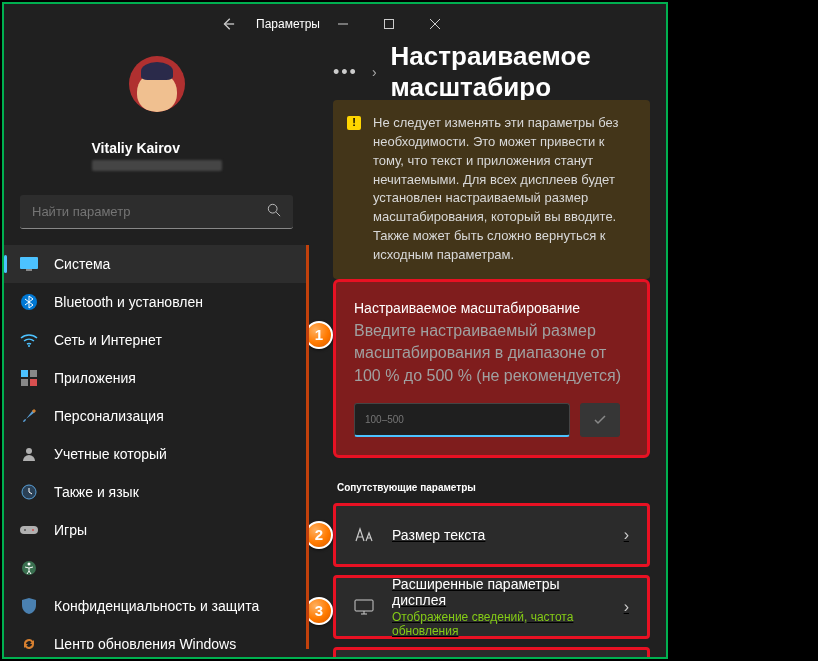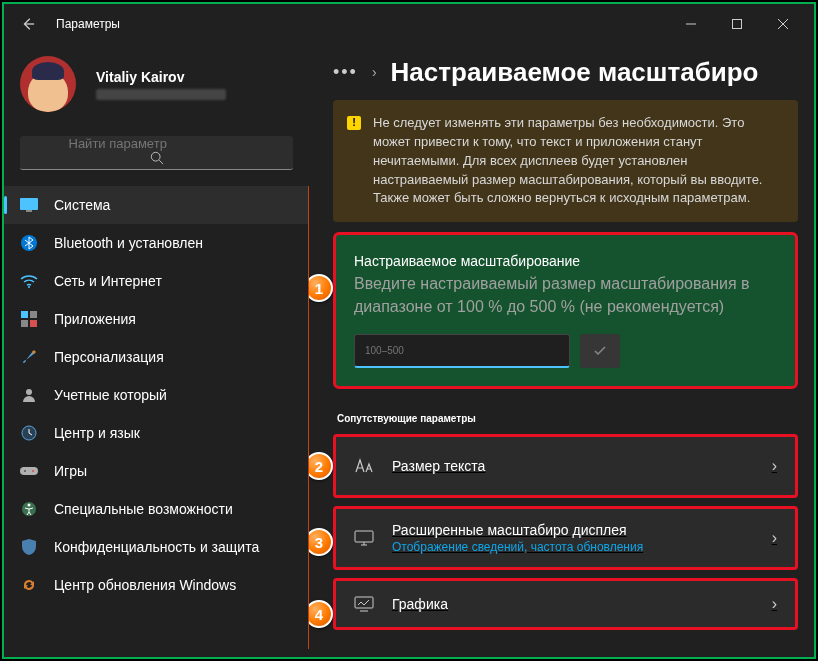--- a/index.html
+++ b/index.html
@@ -1,58 +1,58 @@
 <!DOCTYPE html>
 <html><head>
 <meta charset="utf-8">
 <style>
 * { margin: 0; padding: 0; box-sizing: border-box; font-family: 'Segoe UI', sans-serif; }
 body { background: #000; width: 818px; height: 661px; overflow: hidden; }
-.window { width: 814px; height: 657px; margin: 2px; background: #202020; border: 2px solid #00b050; position: relative; display: flex; flex-direction: column; }
+.window { width: 666px; height: 657px; margin: 2px; background: #202020; border: 2px solid #00b050; position: relative; display: flex; flex-direction: column; align-items: center; }
 .titlebar { height: 40px; display: flex; align-items: center; padding: 0 8px; }
 .back-btn { width: 32px; height: 32px; display: flex; align-items: center; justify-content: center; color: #ccc; }
 .title { color: #fff; font-size: 12px; margin-left: 12px; }
 .win-controls { margin-left: auto; display: flex; }
 .win-btn { width: 46px; height: 32px; display: flex; align-items: center; justify-content: center; color: #ccc; }
 .body { flex: 1; display: flex; overflow: hidden; }
 .sidebar { width: 305px; padding: 8px 0; display: flex; flex-direction: column; }
-.user-block { display: flex; align-items: center; padding: 4px 16px 16px; gap: 20px; }
+.user-block { display: flex; align-items: center; padding: 4px 16px 16px; gap: 28px; flex-direction: column; }
 .avatar { width: 56px; height: 56px; border-radius: 50%; background: #b03030; position: relative; overflow: hidden; }
 .avatar::after { content: ''; position: absolute; bottom: 0; left: 50%; transform: translateX(-50%); width: 40px; height: 40px; background: #f0c090; border-radius: 50% 50% 45% 45%; }
 .avatar::before { content: ''; position: absolute; top: 6px; left: 50%; transform: translateX(-50%); width: 32px; height: 18px; background: #2a2a4a; border-radius: 50% 50% 20% 20%; z-index: 2; }
 .user-name { color: #fff; font-size: 14px; font-weight: 600; }
 .user-email { width: 130px; height: 11px; background: #454545; margin-top: 4px; border-radius: 2px; filter: blur(1px); }
-.search-box { margin: 8px 16px 16px; height: 34px; background: #2d2d2d; border-bottom: 1px solid #888; display: flex; align-items: center; padding: 0 12px; border-radius: 3px; flex-direction: column; }
+.search-box { margin: 8px 16px 16px; height: 34px; background: #2d2d2d; border-bottom: 1px solid #888; display: flex; align-items: center; padding: 0 12px; border-radius: 3px; }
 .search-box input { flex: 1; background: transparent; border: none; color: #ccc; font-size: 13px; outline: none; }
 .search-box .sicon { color: #ccc; }
-.nav { border-right: 1px solid #c2410c; margin-right: 0; flex: 1; overflow-y: auto; }
+.nav { border-right: 3px solid #c2410c; margin-right: 0; flex: 1; overflow-y: auto; }
 .nav-item { height: 38px; display: flex; align-items: center; padding: 0 12px 0 16px; gap: 16px; color: #fff; font-size: 14px; cursor: pointer; position: relative; }
 .nav-item.active { background: #2d2d2d; }
 .nav-item.active::before { content: ''; position: absolute; left: 0; top: 10px; bottom: 10px; width: 3px; background: #4cc2ff; border-radius: 2px; }
 .nav-icon { width: 18px; height: 18px; display: flex; align-items: center; justify-content: center; font-size: 15px; }
 .main { flex: 1; padding: 0 16px 0 24px; overflow-y: auto; position: relative; }
 .crumb { display: flex; align-items: center; gap: 14px; color: #fff; height: 56px; }
 .dots { color: #ccc; font-size: 18px; letter-spacing: 2px; }
 .chev { color: #aaa; font-size: 14px; }
 .page-title { font-size: 26px; font-weight: 600; }
 .warning { background: #433519; padding: 14px 14px 14px 40px; color: #d8d8d8; font-size: 13px; line-height: 1.45; position: relative; border-radius: 4px; }
 .warn-icon { position: absolute; left: 14px; top: 16px; width: 14px; height: 14px; background: #ffd500; border-radius: 2px; display: flex; align-items: center; justify-content: center; color: #000; font-size: 11px; font-weight: bold; }
-.card { background: #14532d; border-radius: 4px; padding: 18px 18px; margin-top: 10px; position: relative; }
+.card { background: #7f1d1d; border-radius: 4px; padding: 18px 18px; position: relative; }
 .hl-red { border: 3px solid #e81123; border-radius: 6px; }
 .card-title { color: #fff; font-size: 14px; }
 .card-sub { color: #a0a0a0; font-size: 16px; margin-top: 4px; line-height: 1.4; }
 .input-row { display: flex; gap: 10px; margin-top: 16px; align-items: center; }
 .scale-input { width: 216px; height: 34px; background: #1f1f1f; border: 1px solid #444; border-bottom: 2px solid #4cc2ff; border-radius: 3px; padding: 0 10px; color: #888; font-size: 10px; outline: none; }
 .apply-btn { width: 40px; height: 34px; background: #363636; border-radius: 3px; display: flex; align-items: center; justify-content: center; color: #888; }
 .section-head { color: #fff; font-size: 10px; font-weight: 600; margin: 24px 0 10px 4px; }
 .link-card { background: #2b2b2b; border-radius: 4px; height: 64px; display: flex; align-items: center; padding: 0 18px 0 18px; gap: 18px; margin-top: 8px; cursor: pointer; text-decoration: underline; }
 .link-icon { width: 20px; color: #ccc; display: flex; justify-content: center; }
 .link-text { flex: 1; }
 .link-title { color: #fff; font-size: 14px; }
-.link-sub { color: #0ea5e9; font-size: 12px; margin-top: 2px; }
+.link-sub { color: #84cc16; font-size: 12px; margin-top: 2px; }
 .link-chev { color: #ccc; }
 .badge { position: absolute; left: -28px; width: 28px; height: 28px; border-radius: 50%; background: radial-gradient(circle at 35% 30%, #ffb060, #ff7a00 55%, #d85800); border: 2px solid #fff; color: #fff; font-weight: bold; font-size: 15px; display: flex; align-items: center; justify-content: center; box-shadow: 0 1px 3px rgba(0,0,0,.6); z-index: 5; }
 .rel-wrap { position: relative; }
 ::-webkit-scrollbar { width: 0; }
 </style>
 </head>
 <body>
 
 <div class="window">
   <div class="titlebar">
@@ -155,41 +155,40 @@
             </span>
             <span>Учетные который</span>
           </div>
         <div class="nav-item">
             <span class="nav-icon">
               <svg width="16" height="16" viewBox="0 0 16 16">
                 <circle cx="8" cy="8" r="7" stroke="#5aa0d8" fill="#2a4055"></circle>
                 <path d="M8 4v4l3 2" stroke="#fff" fill="none"></path>
               </svg>
             </span>
-            <span>Центр и язык</span>
+            <span>Также и язык</span>
           </div>
         <div class="nav-item">
             <span class="nav-icon">
               <svg width="18" height="12" viewBox="0 0 18 12">
                 <rect x="0" y="2" width="18" height="8" rx="4" fill="#b0b0b0"></rect>
                 <circle cx="5" cy="6" r="1" fill="#555"></circle>
                 <circle cx="13" cy="6" r="1" fill="#d05050"></circle>
               </svg>
             </span>
             <span>Игры</span>
           </div>
         <div class="nav-item">
             <span class="nav-icon">
               <svg width="16" height="16" viewBox="0 0 16 16">
                 <circle cx="8" cy="8" r="7" fill="#3a7050"></circle>
                 <circle cx="8" cy="4" r="1.5" fill="#fff"></circle>
                 <path d="M4 7l4 1 4-1M8 8v3m-2 3 2-3 2 3" stroke="#fff" fill="none"></path>
               </svg>
             </span>
-            <span>Специальные возможности</span>
           </div>
         <div class="nav-item">
             <span class="nav-icon">
               <svg width="14" height="16" viewBox="0 0 14 16">
                 <path d="M7 0l7 2v5c0 5-3 8-7 9-4-1-7-4-7-9V2z" fill="#4a80b0"></path>
               </svg>
             </span>
             <span>Конфиденциальность и защита</span>
           </div>
         <div class="nav-item">
@@ -251,21 +250,21 @@
       <div class="rel-wrap">
         <div class="badge" style="top:22px">3</div>
         <div class="link-card hl-red">
           <span class="link-icon">
               <svg width="20" height="16" viewBox="0 0 20 16">
                 <rect x="1" y="1" width="18" height="11" rx="1" stroke="#ccc" fill="none"></rect>
                 <path d="M7 15h6m-3-3v3" stroke="#ccc"></path>
               </svg>
             </span>
           <div class="link-text">
-              <div class="link-title">Расширенные масштабиро дисплея</div>
+              <div class="link-title">Расширенные параметры дисплея</div>
               <div class="link-sub">Отображение сведений, частота обновления</div>
             </div>
           <span class="link-chev">›</span>
         </div>
       </div>
 
       <div class="rel-wrap">
         <div class="badge" style="top:22px">4</div>
         <div class="link-card hl-red" style="height:52px">
           <span class="link-icon">

